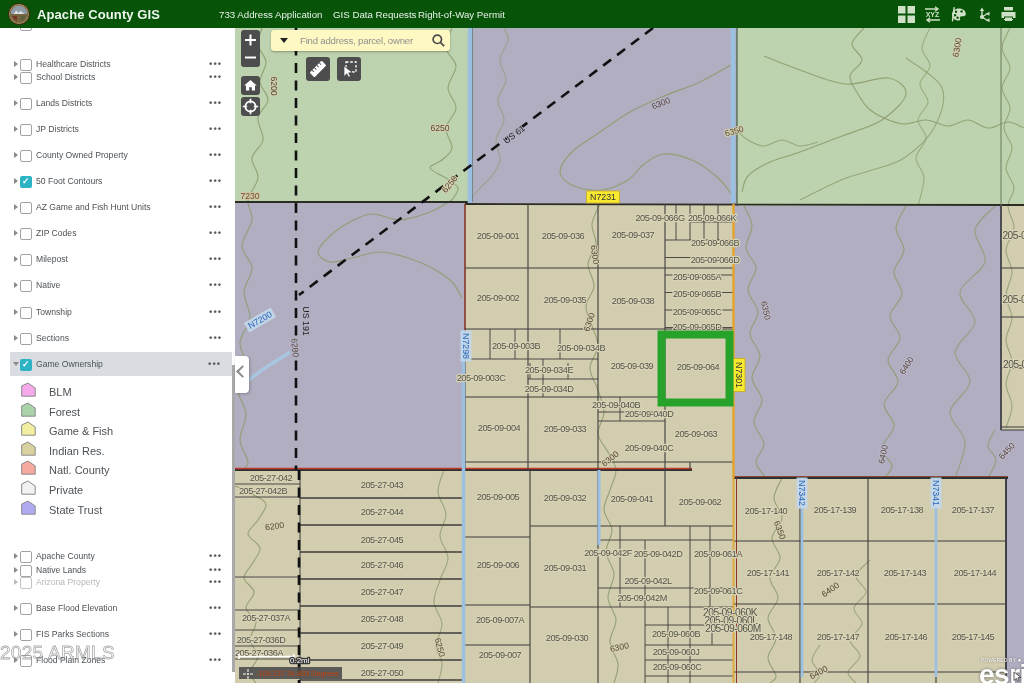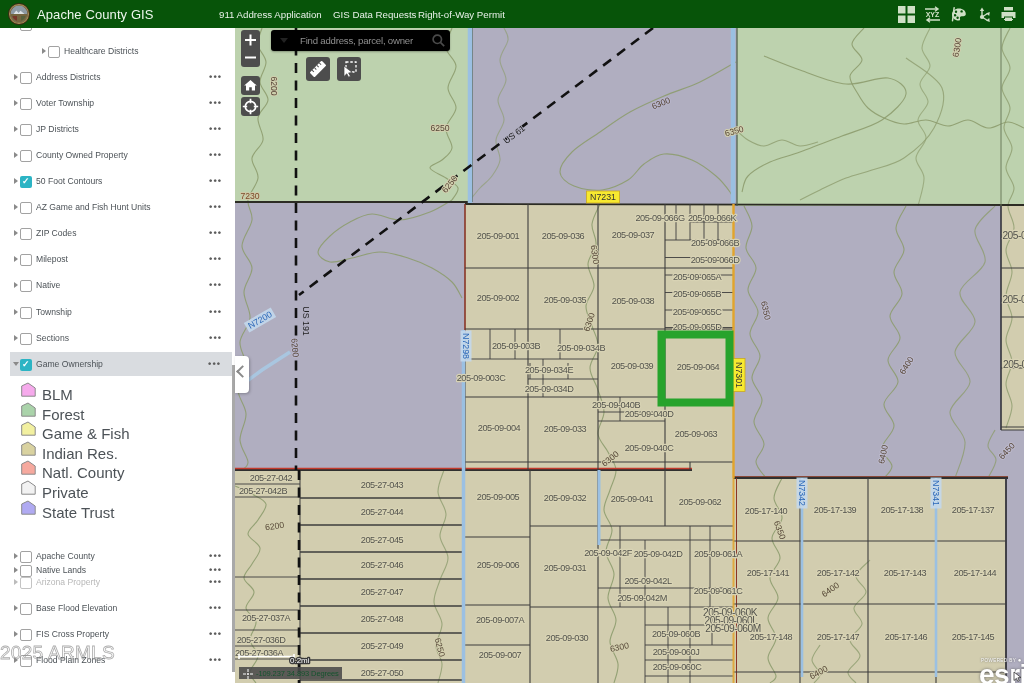--- a/index.html
+++ b/index.html
@@ -1,57 +1,57 @@
 <!DOCTYPE html>
 <html><head>
 <meta charset="utf-8">
 <style>
 html,body{margin:0;padding:0;}
 body{width:1024px;height:683px;position:relative;overflow:hidden;font-family:"Liberation Sans",sans-serif;background:#fff;}
 #header{position:absolute;left:0;top:0;width:1024px;height:28px;background:#075409;}
 #logo{position:absolute;left:8px;top:3px;width:22px;height:22px;}
-#title{position:absolute;left:37px;top:7px;font-size:13px;font-weight:normal;color:#eef6ee;letter-spacing:.1px;}
+#title{position:absolute;left:37px;top:7px;font-size:13px;font-weight:bold;color:#eef6ee;letter-spacing:.1px;}
 .hmenu{position:absolute;top:9px;font-size:9.7px;color:#e9f1e9;}
 .hicon{position:absolute;top:6px;width:17px;height:17px;}
 #sidebar{position:absolute;left:0;top:28px;width:235px;height:655px;background:#ffffff;overflow:hidden;}
 .row{position:absolute;left:0;width:232px;height:24px;}
 .arrR{position:absolute;left:13.5px;top:9px;width:0;height:0;border-left:4.5px solid #8a8a8a;border-top:3.5px solid transparent;border-bottom:3.5px solid transparent;}
 .arrD{position:absolute;left:11px;top:10px;width:0;height:0;border-top:4.5px solid #8a8a8a;border-left:3.5px solid transparent;border-right:3.5px solid transparent;}
 .cb{position:absolute;left:20px;top:7px;width:9.5px;height:9.5px;border:1.3px solid #a2a2a2;border-radius:2px;background:#fff;}
 .cbc{position:absolute;left:20px;top:7px;width:11.5px;height:11.5px;border-radius:2px;background:#2cb4c4;color:#fff;font-size:9px;font-weight:bold;text-align:center;line-height:11.5px;}
 .lbl{position:absolute;left:36px;top:7px;font-size:8.6px;color:#4c5257;white-space:nowrap;}
 .dots{position:absolute;left:209px;top:6px;font-size:9.5px;letter-spacing:1.1px;color:#5d5d5d;font-weight:bold;}
 .leg{position:absolute;}
 .legsw{position:absolute;left:21px;top:0;}
-.leglbl{position:absolute;left:42px;top:4px;font-size:15px;color:#4c5257;white-space:nowrap;}
+.leglbl{position:absolute;left:49px;top:4px;font-size:11px;color:#4c5257;white-space:nowrap;}
 #scrollthumb{position:absolute;left:232px;top:337px;width:2.5px;height:307px;background:#a9a9a9;}
 #collapse{position:absolute;left:235px;top:356px;width:14px;height:37px;background:#fff;border-radius:0 4px 4px 0;box-shadow:1px 1px 3px rgba(0,0,0,.25);z-index:30;}
 #collapse .ch{position:absolute;left:3px;top:11px;width:7px;height:7px;border-left:2px solid #8a8a8a;border-bottom:2px solid #8a8a8a;transform:rotate(45deg);}
 #mapwrap{position:absolute;left:235px;top:28px;width:789px;height:655px;overflow:hidden;}
 .mbtn{position:absolute;background:#4d4d4d;border-radius:3px;z-index:20;}
-#searchbox{position:absolute;left:36px;top:2px;width:179px;height:21px;background:#000000;border-radius:3px;box-shadow:0 1px 2px rgba(0,0,0,.3);z-index:20;}
-#coord{position:absolute;left:4px;top:639px;width:103px;height:12px;background:rgba(74,74,74,.88);z-index:20;color:#14532d;white-space:nowrap;overflow:hidden;}
+#searchbox{position:absolute;left:36px;top:2px;width:179px;height:21px;background:#fef9c3;border-radius:3px;box-shadow:0 1px 2px rgba(0,0,0,.3);z-index:20;}
+#coord{position:absolute;left:4px;top:639px;width:103px;height:12px;background:rgba(74,74,74,.88);z-index:20;color:#c2410c;white-space:nowrap;overflow:hidden;}
 #wm{position:absolute;left:0px;top:642px;font-size:19px;letter-spacing:0.3px;color:transparent;-webkit-text-stroke:0.8px #909090;z-index:40;opacity:.75;}
 #esri{position:absolute;left:743px;top:627px;width:50px;height:28px;z-index:20;color:#fff;}
 </style>
 </head>
 <body>
 <div id="header">
 <svg id="logo" viewBox="0 0 22 22">
       <circle cx="11" cy="11" r="10.6" fill="#5e4d36"></circle>
       <circle cx="11" cy="11" r="8.4" fill="#8e9aa4"></circle>
       <path d="M2.6,11 a8.4,8.4 0 0 0 16.8,0 z" fill="#74643f"></path>
       <path d="M5.5,11 l2.8,-3.6 l2.3,2.7 l1.9,-2.3 l4,3.2 z" fill="#dde2e6"></path>
       <path d="M4.4,13 a7,7 0 0 0 4.6,4.8 l0,-4.8 z" fill="#77352a"></path>
       <path d="M13,13 l0,4.8 a7,7 0 0 0 4.6,-4.8 z" fill="#56603c"></path>
       <circle cx="11" cy="11" r="9.5" fill="none" stroke="#a98f54" stroke-width="1.3" opacity="0.85"></circle>
       <circle cx="11" cy="11" r="10.6" fill="none" stroke="#33250f" stroke-width="0.8"></circle>
     </svg>
 <div id="title">Apache County GIS</div>
-<div class="hmenu" style="left:219px;">911 Address Application</div>
+<div class="hmenu" style="left:219px;">733 Address Application</div>
 <div class="hmenu" style="left:333px;">GIS Data Requests</div>
 <div class="hmenu" style="left:418px;">Right-of-Way Permit</div>
 <svg class="hicon" style="left:898px;" viewBox="0 0 17 17">
       <g fill="#cfe0c6">
         <rect x="0" y="0" width="7.5" height="7.5"></rect>
         <rect x="9.5" y="0" width="7.5" height="7.5"></rect>
         <rect x="0" y="9.5" width="7.5" height="7.5"></rect>
         <rect x="9.5" y="9.5" width="7.5" height="7.5"></rect>
       </g>
     </svg>
@@ -89,36 +89,36 @@
       <g fill="#cfe0c6">
         <rect x="4" y="1" width="9" height="3.5"></rect>
         <path d="M1.5,6 h14 v6 h-2.5 v-1.5 h-9 v1.5 h-2.5 z"></path>
         <rect x="5" y="11.5" width="7" height="3.5"></rect>
         <rect x="4" y="13" width="9" height="1"></rect>
       </g>
     </svg>
 </div>
 <div id="sidebar">
 <div class="cb" style="top:-9px;"></div>
-<div class="row" style="top:11px;margin-left:28px;">
+<div class="row" style="top:24px;">
       <div class="arrR"></div>
       <div class="cb"></div>
       <div class="lbl">Healthcare Districts</div>
       <div class="dots">•••</div>
     </div>
 <div class="row" style="top:37px;">
       <div class="arrR"></div>
       <div class="cb"></div>
-      <div class="lbl">Address Districts</div>
+      <div class="lbl">School Districts</div>
       <div class="dots">•••</div>
     </div>
 <div class="row" style="top:63px;">
       <div class="arrR"></div>
       <div class="cb"></div>
-      <div class="lbl">Voter Township</div>
+      <div class="lbl">Lands Districts</div>
       <div class="dots">•••</div>
     </div>
 <div class="row" style="top:89px;">
       <div class="arrR"></div>
       <div class="cb"></div>
       <div class="lbl">JP Districts</div>
       <div class="dots">•••</div>
     </div>
 <div class="row" style="top:115px;">
       <div class="arrR"></div>
@@ -236,21 +236,21 @@
     </div>
 <div class="row" style="top:568px;">
       <div class="arrR"></div>
       <div class="cb"></div>
       <div class="lbl">Base Flood Elevation</div>
       <div class="dots">•••</div>
     </div>
 <div class="row" style="top:594px;">
       <div class="arrR"></div>
       <div class="cb"></div>
-      <div class="lbl">FIS Cross Property</div>
+      <div class="lbl">FIS Parks Sections</div>
       <div class="dots">•••</div>
     </div>
 <div class="row" style="top:620px;">
       <div class="arrR"></div>
       <div class="cb"></div>
       <div class="lbl">Flood Plain Zones</div>
       <div class="dots">•••</div>
     </div>
 <div id="scrollthumb"></div>
 </div>

